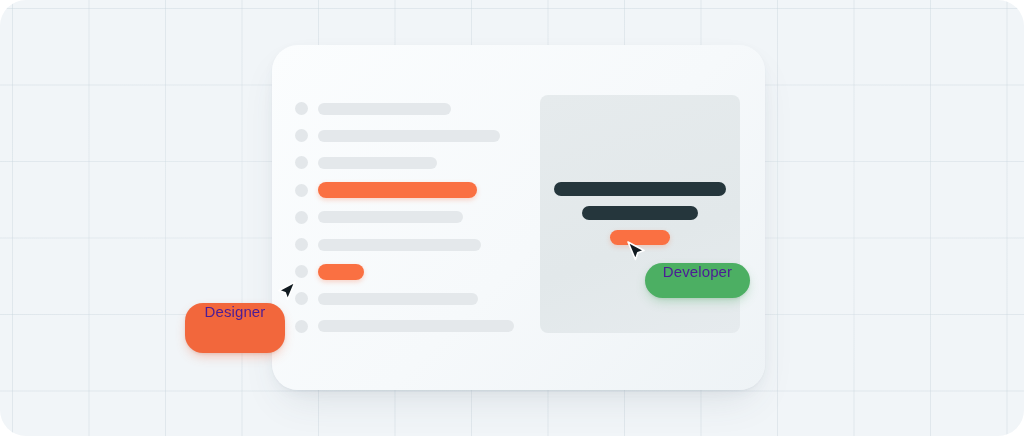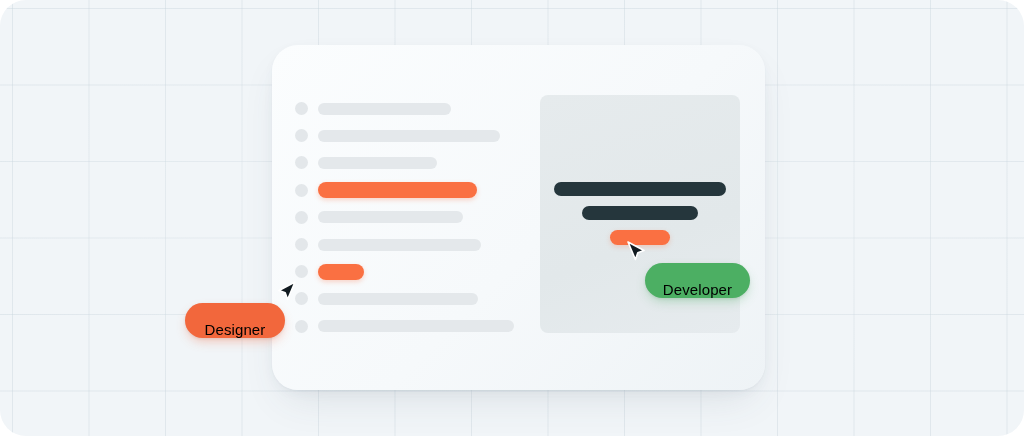--- a/index.html
+++ b/index.html
@@ -113,33 +113,33 @@
   .pbar.accent {
     background: #fa7042;
     height: 15px;
     box-shadow: 0 2px 5px rgba(250,112,66,0.25);
   }
 
   
   .badge {
     position: absolute;
     display: flex;
-    align-items: flex-end;
+    align-items: flex-start;
     justify-content: center;
-    color: #000000;
+    color: #4c1d95;
     font-size: 15px;
     letter-spacing: 0.1px;
     border-radius: 18px;
     white-space: nowrap;
   }
   .badge-designer {
     left: 185px;
     top: 303px;
     width: 100px;
-    height: 35px;
+    height: 50px;
     background: #f2673c;
     box-shadow: 0 5px 12px -3px rgba(242,103,60,0.42), 0 1px 3px rgba(0,0,0,0.08);
   }
   .badge-developer {
     left: 645px;
     top: 263px;
     width: 105px;
     height: 35px;
     background: #4caf63;
     box-shadow: 0 5px 12px -3px rgba(76,175,99,0.42), 0 1px 3px rgba(0,0,0,0.08);

